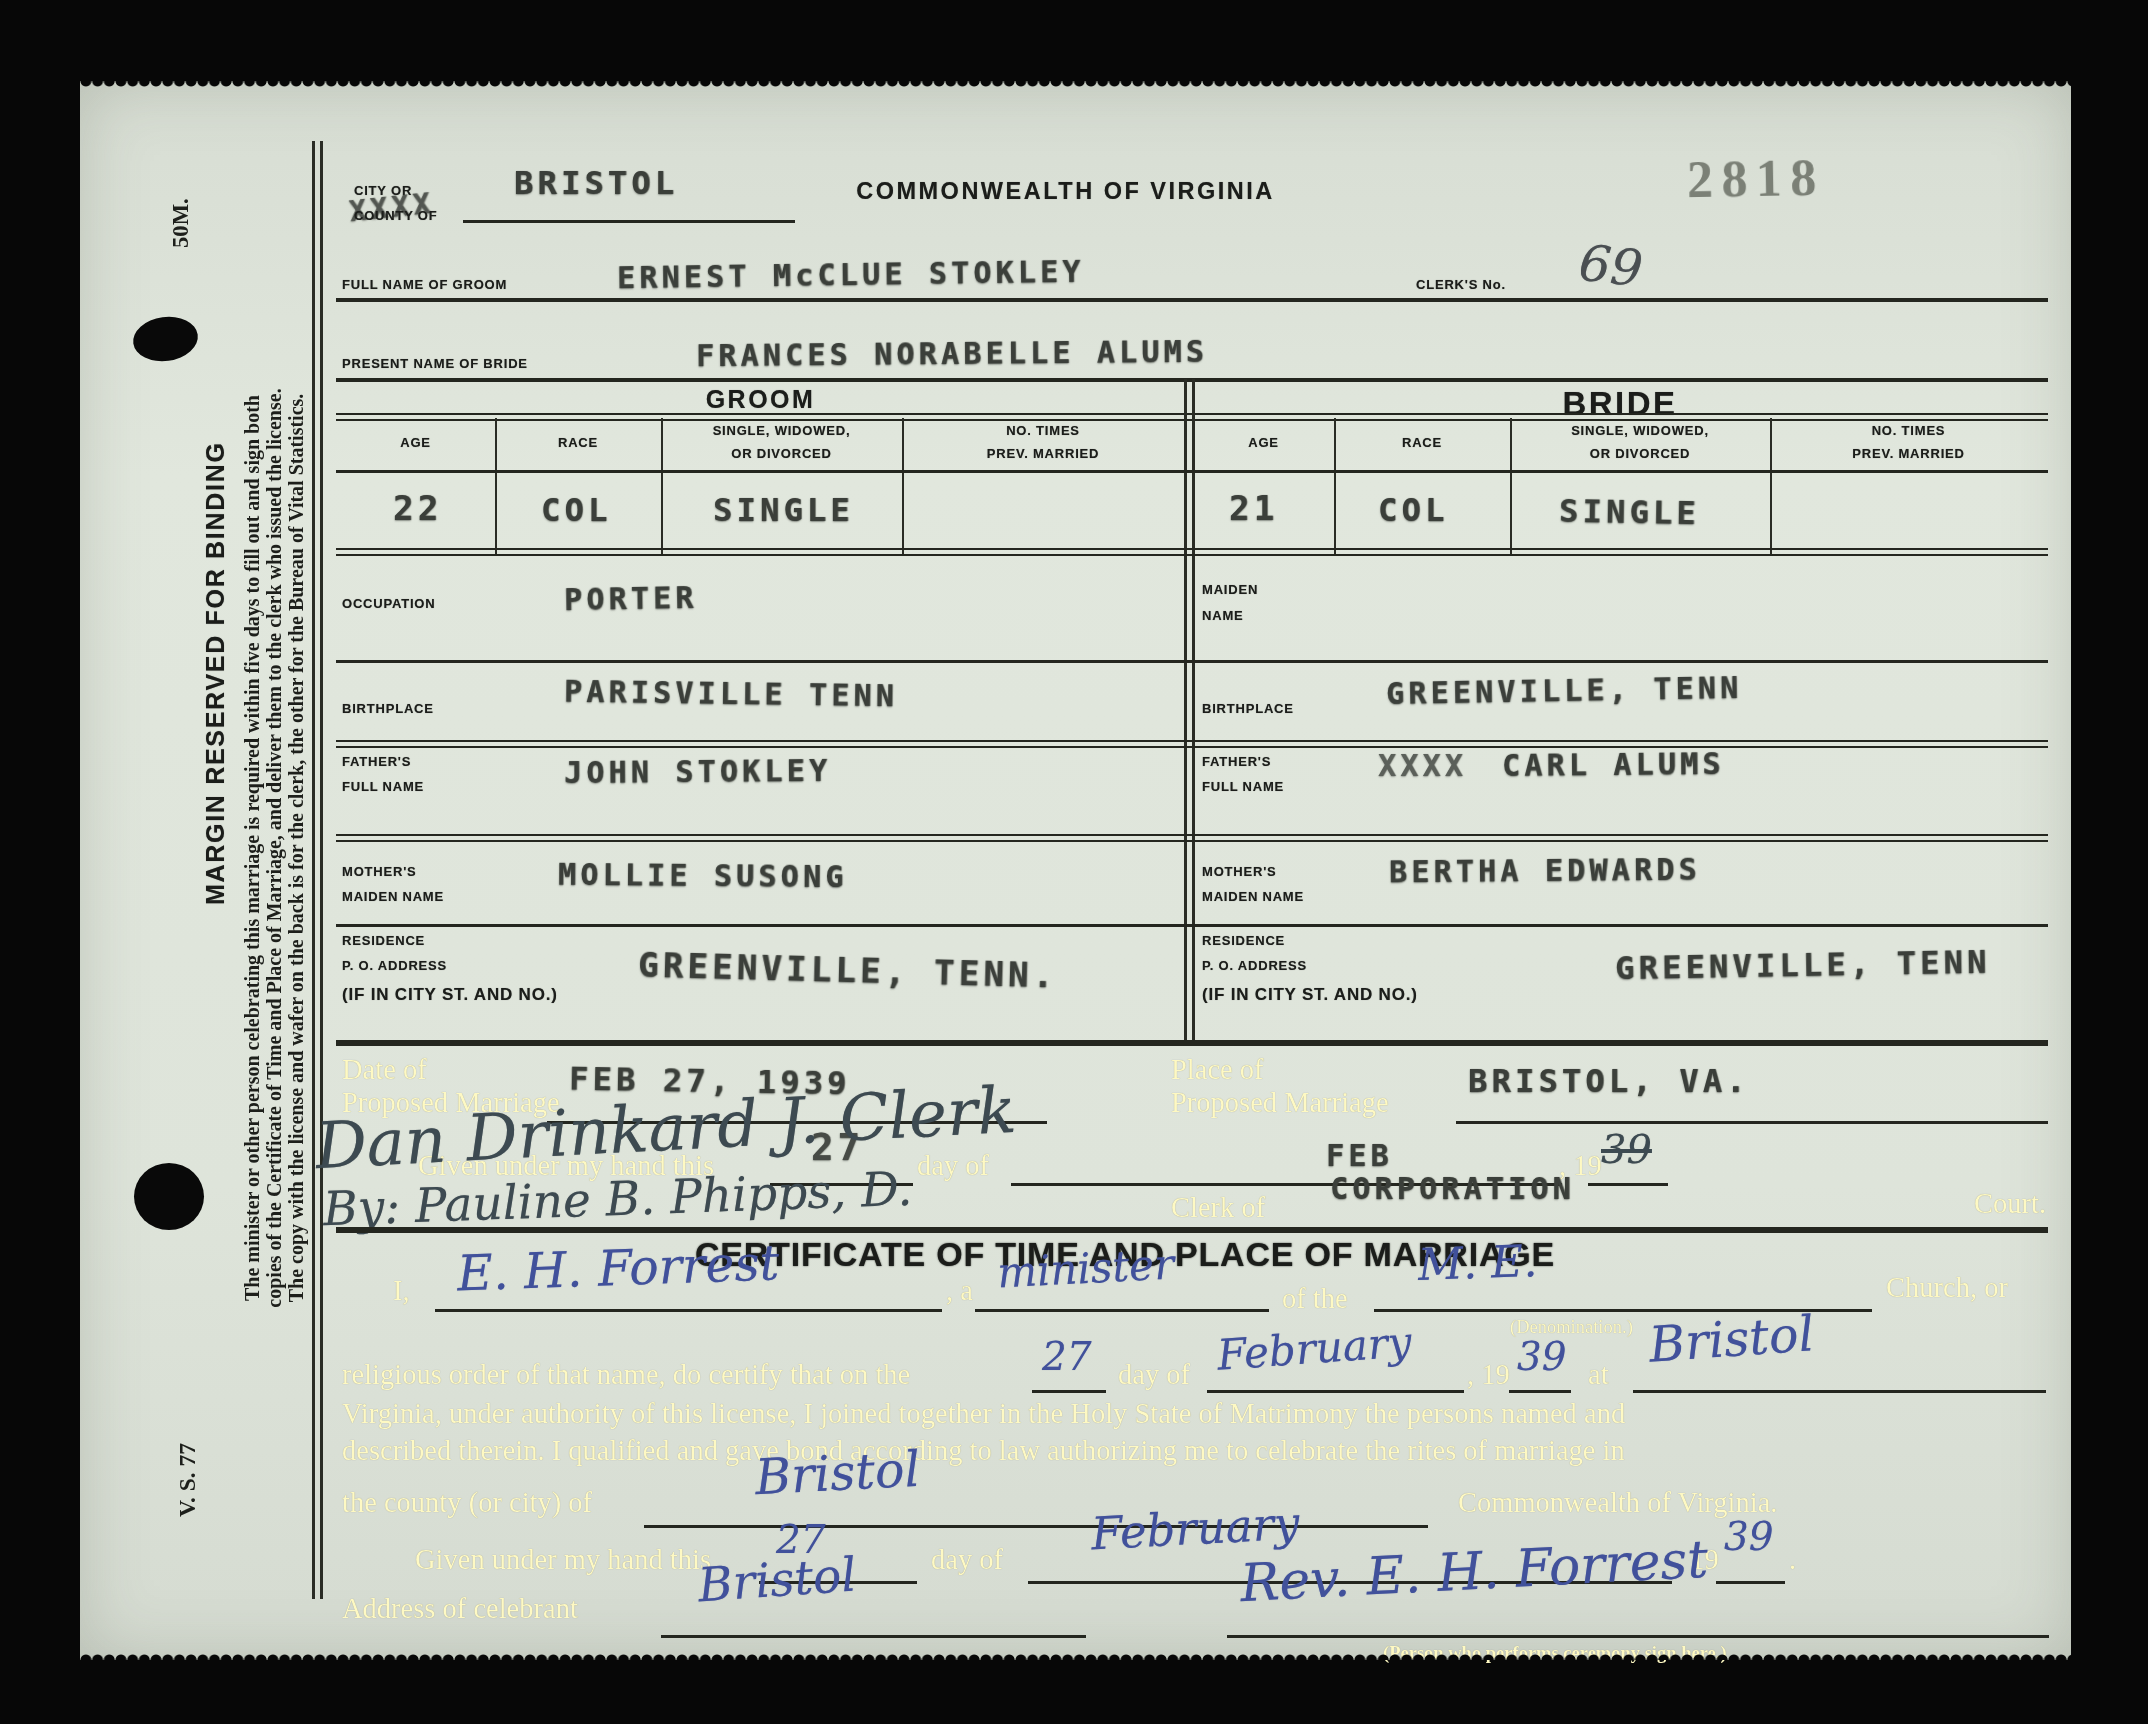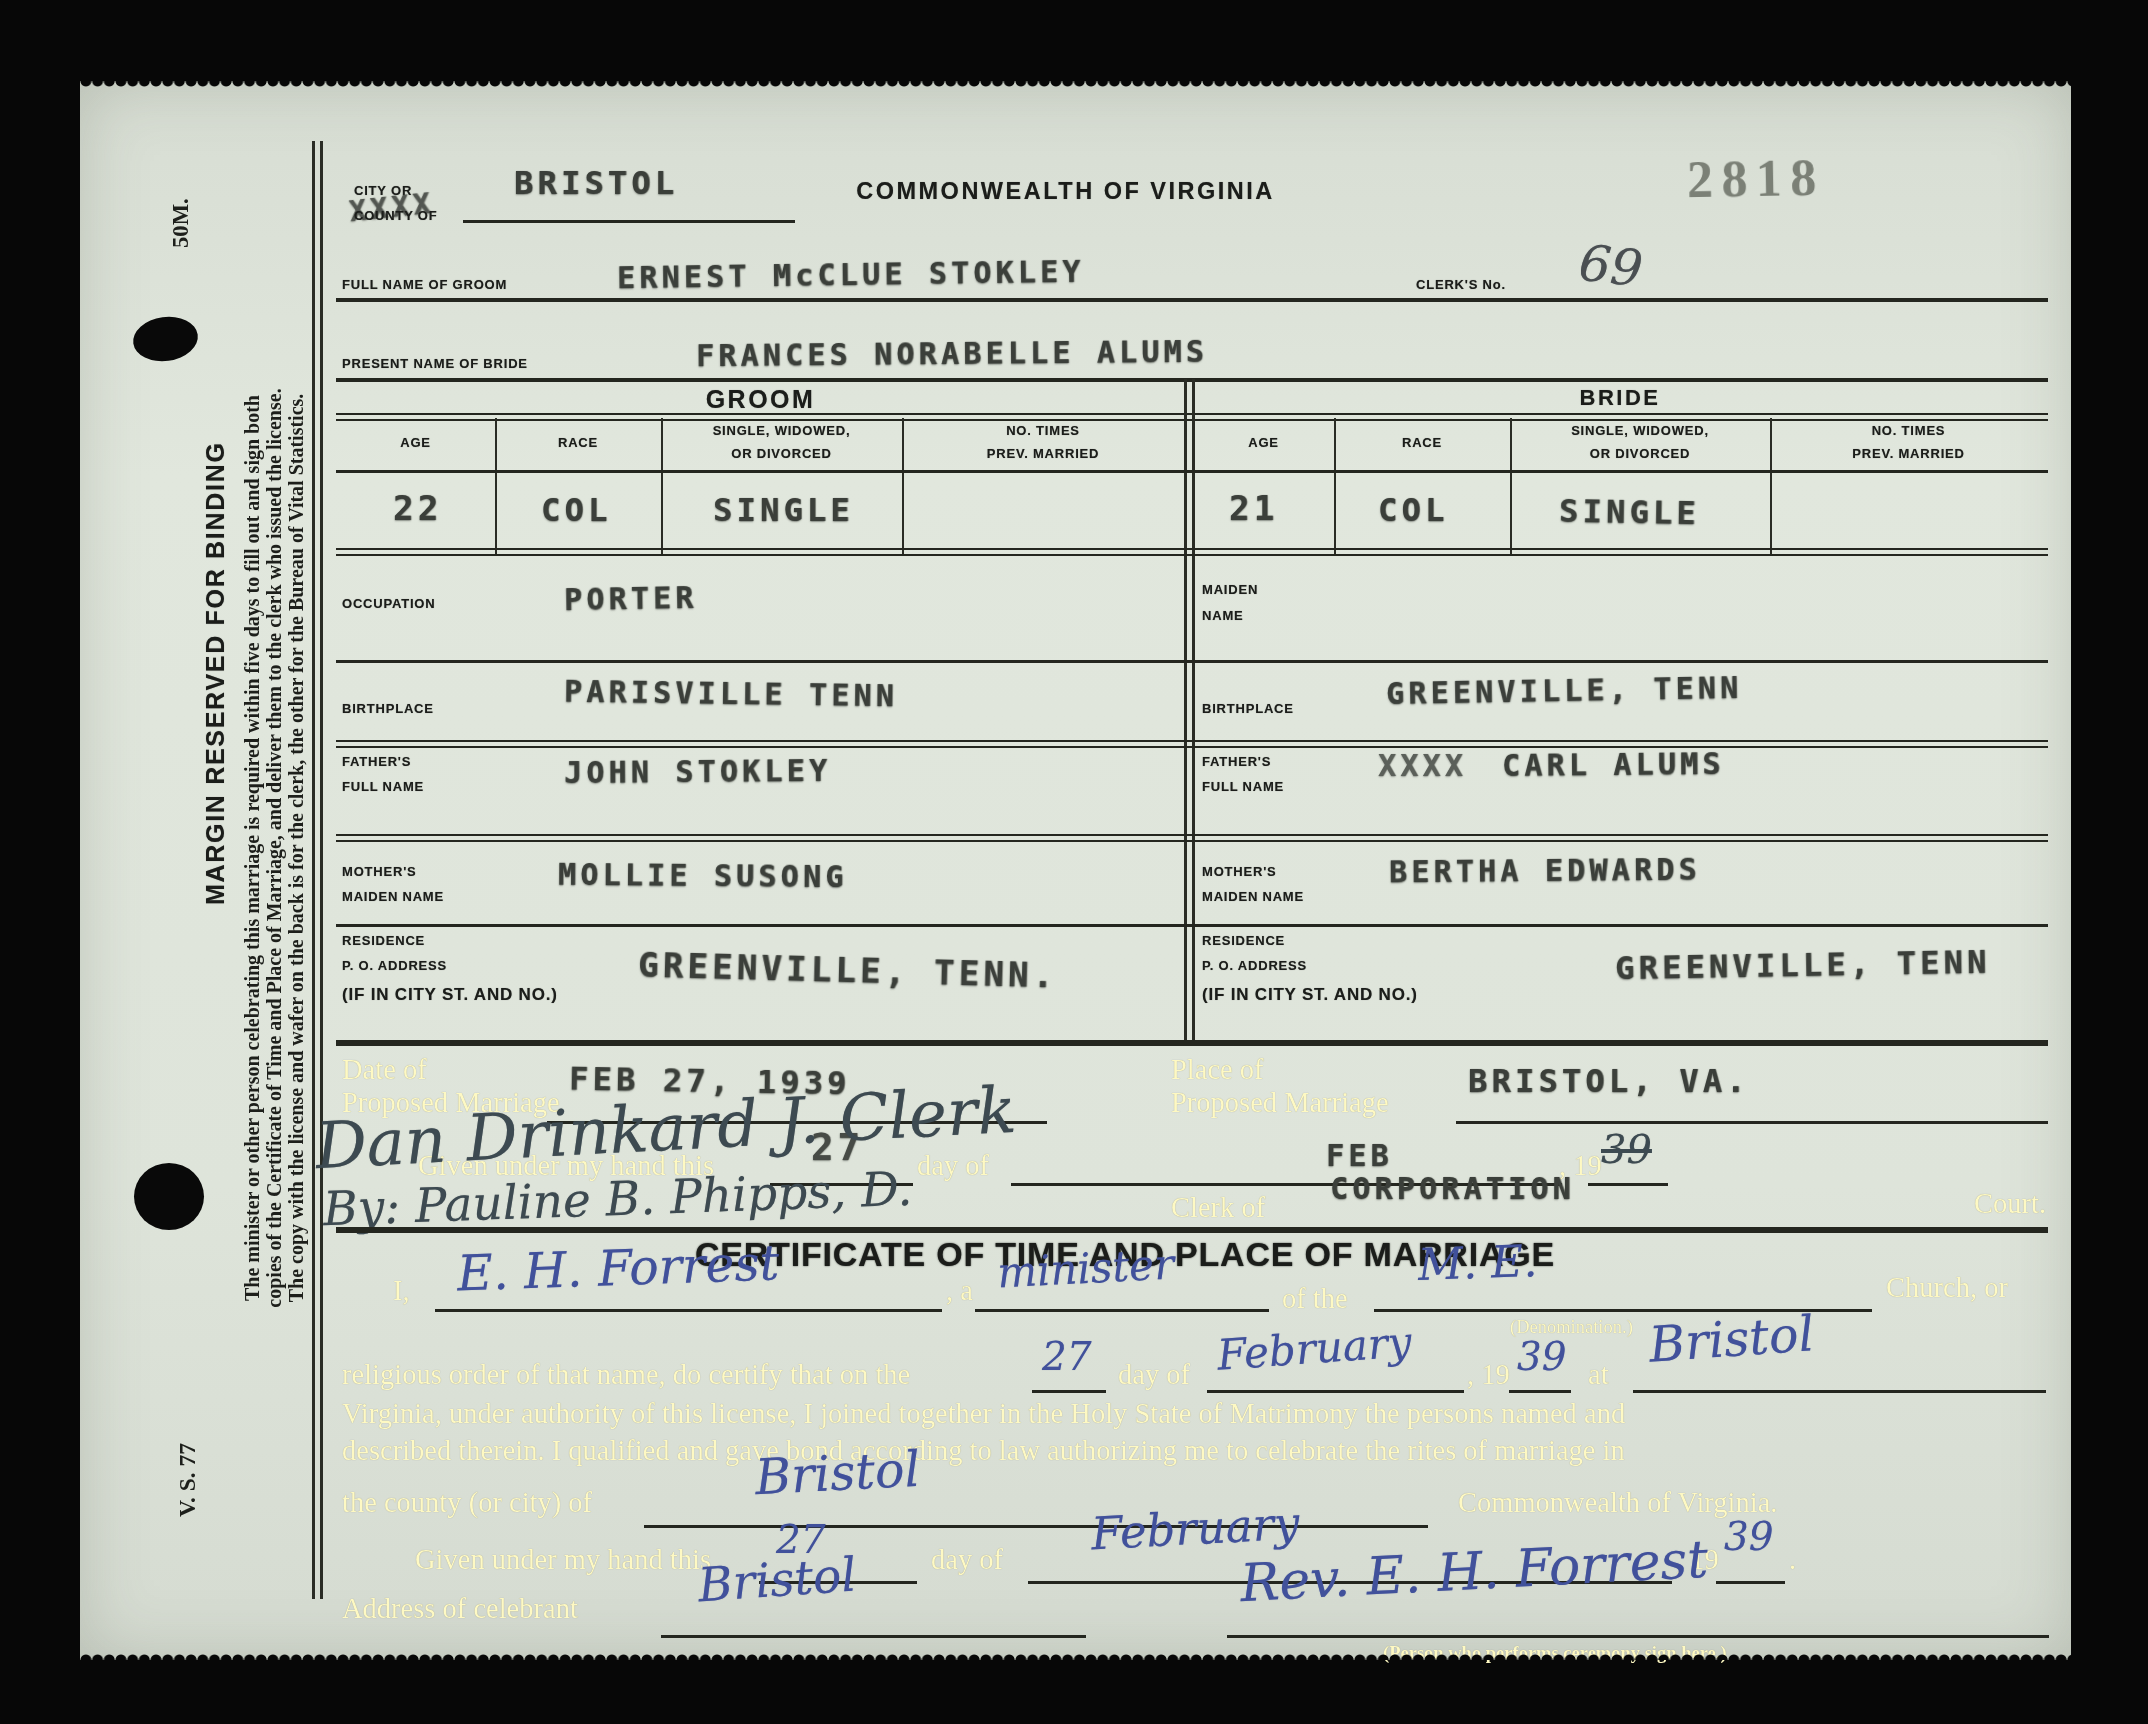--- a/index.html
+++ b/index.html
@@ -65,21 +65,21 @@
   <div class="abs typed" style="left:617px;top:257px;transform:rotate(-0.8deg);">ERNEST McCLUE STOKLEY</div>
   <div class="abs lbl" style="left:1416px;top:277px;">CLERK'S No.</div>
   <div class="abs hd" style="left:1579px;top:237px;font-size:50px;transform:rotate(6deg);color:#4a4f52;">69</div>
   <div class="hr" style="left:336px;top:298px;width:1712px;height:4.2px;"></div>
 
   <div class="abs lbl" style="left:342px;top:356px;">PRESENT NAME OF BRIDE</div>
   <div class="abs typed" style="left:696px;top:336px;transform:rotate(-0.5deg);">FRANCES NORABELLE ALUMS</div>
   <div class="hr" style="left:336px;top:378px;width:1712px;height:4.2px;"></div>
 
   <div class="abs lbl center" style="left:336px;top:385px;width:849px;font-size:25px;letter-spacing:2.5px;">GROOM</div>
-  <div class="abs lbl center" style="left:1192px;top:385px;width:856px;font-size:22px;letter-spacing:2.5px;">BRIDE</div>
+  <div class="abs lbl center" style="left:1192px;top:385px;width:856px;font-size:33px;letter-spacing:2.5px;">BRIDE</div>
   <div class="hrd" style="left:336px;top:413px;width:1712px;"></div>
 
   <div class="vr" style="left:1184px;top:379px;height:664px;"></div>
   <div class="vr" style="left:1192px;top:379px;height:664px;"></div>
 
   <div class="abs lbl center" style="left:336px;top:435px;width:159px;">AGE</div>
   <div class="abs lbl center" style="left:495px;top:435px;width:166px;">RACE</div>
   <div class="abs lbl center" style="left:661px;top:423px;width:241px;">SINGLE, WIDOWED,</div>
   <div class="abs lbl center" style="left:661px;top:446px;width:241px;">OR DIVORCED</div>
   <div class="abs lbl center" style="left:902px;top:423px;width:282px;">NO. TIMES</div>

